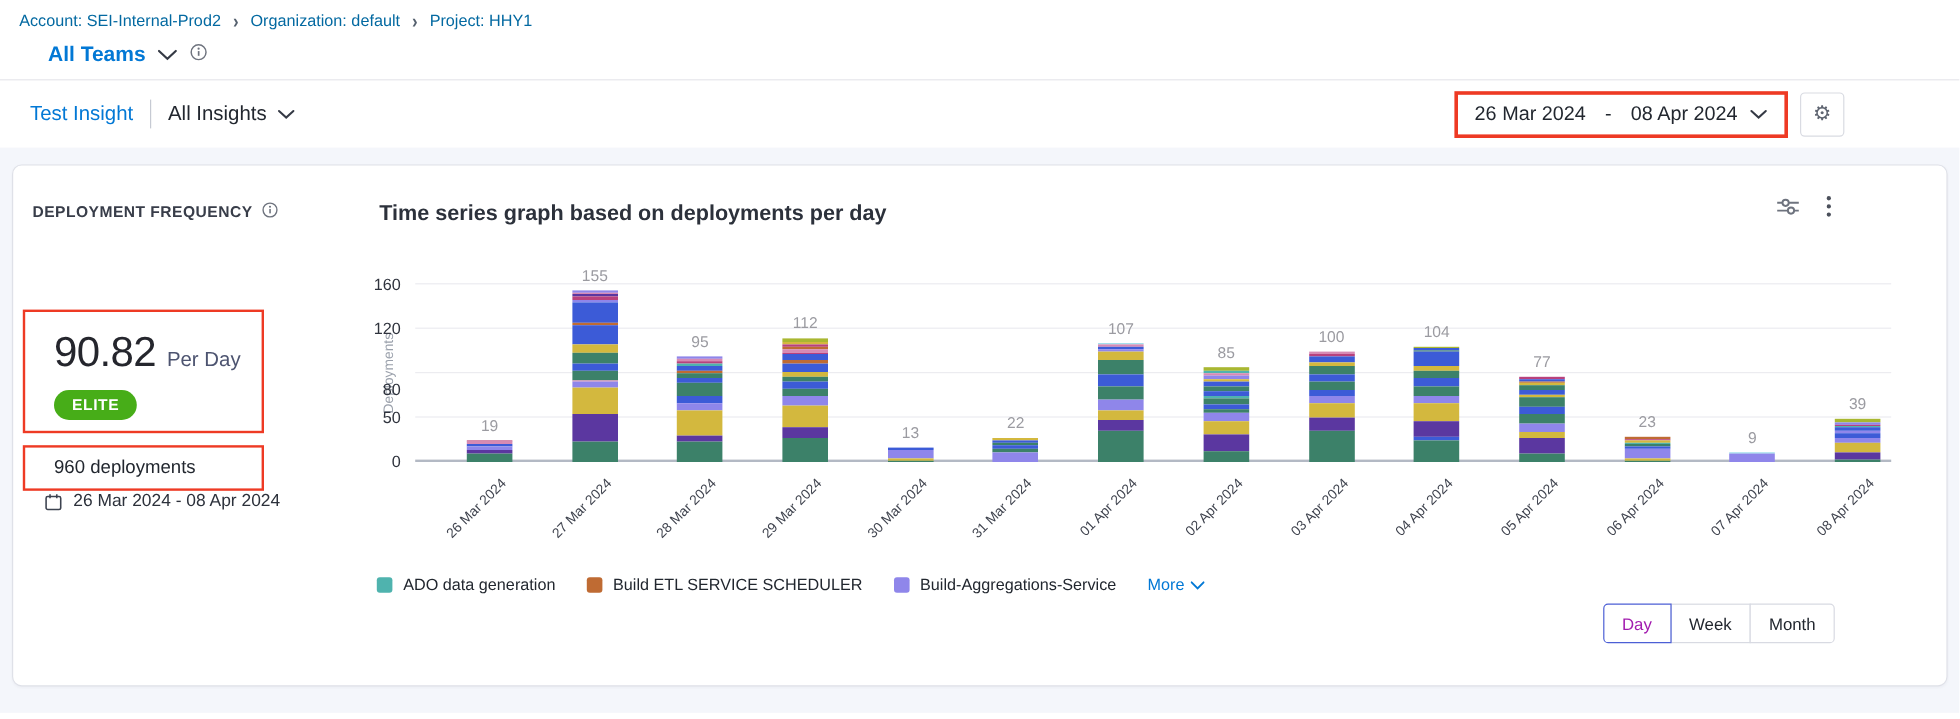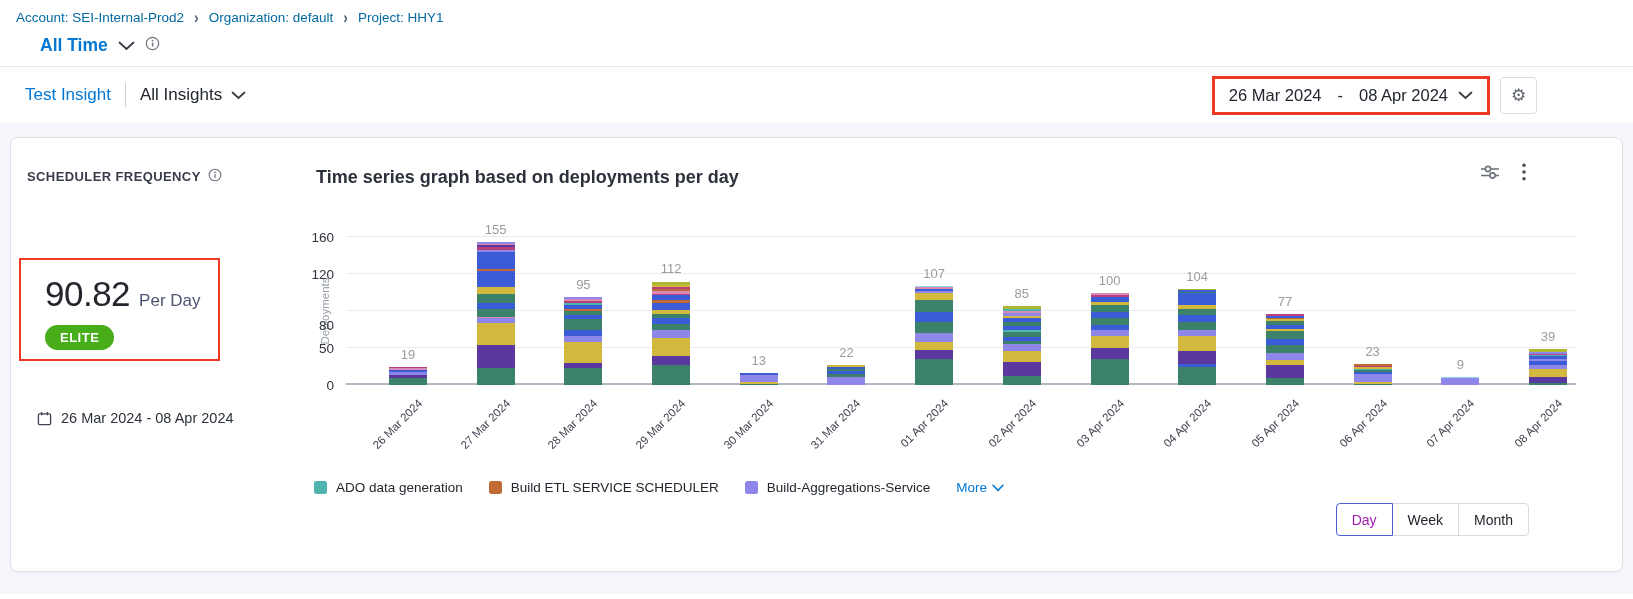--- a/index.html
+++ b/index.html
@@ -85,21 +85,21 @@
 
 <div class="breadcrumb-row">
   <span class="crumb">Account: SEI-Internal-Prod2</span>
   <span class="crumb-sep">›</span>
   <span class="crumb">Organization: default</span>
   <span class="crumb-sep">›</span>
   <span class="crumb">Project: HHY1</span>
 </div>
 
 <div class="teams-row">
-  <span class="teams-label">All Time</span>
+  <span class="teams-label">All Teams</span>
   <span class="chev">
     <svg width="17" height="10" viewBox="0 0 17 10">
         <path d="M1.5 1.5 L8.5 8 L15.5 1.5" stroke="#353a45" stroke-width="1.8" fill="none" stroke-linecap="round"></path>
       </svg>
   </span>
   <span>
     <svg width="15" height="15" viewBox="0 0 16 16">
         <circle cx="8" cy="8" r="6.6" stroke="#6e737e" stroke-width="1.3" fill="none"></circle>
         <rect x="7.3" y="7" width="1.5" height="4.2" fill="#6e737e"></rect>
         <circle cx="8" cy="4.9" r="1" fill="#6e737e"></circle>
@@ -128,21 +128,21 @@
     <span class="gear-btn">
       <span>⚙</span>
     </span>
   </span>
 </div>
 
 <div class="content">
   <div class="card">
 
     <div class="widget-title">
-      <span>SCHEDULER FREQUENCY</span>
+      <span>DEPLOYMENT FREQUENCY</span>
       <span>
         <svg width="14" height="14" viewBox="0 0 16 16">
             <circle cx="8" cy="8" r="6.6" stroke="#6e737e" stroke-width="1.3" fill="none"></circle>
             <rect x="7.3" y="7" width="1.5" height="4.2" fill="#6e737e"></rect>
             <circle cx="8" cy="4.9" r="1" fill="#6e737e"></circle>
           </svg>
       </span>
     </div>
 
     <div class="chart-title">Time series graph based on deployments per day</div>
@@ -166,20 +166,23 @@
     </div>
 
     <div class="metric-box">
       <div class="metric-line">
         <span class="metric-value">90.82</span>
         <span class="metric-unit">Per Day</span>
       </div>
       <span class="elite-badge">ELITE</span>
     </div>
 
+    <div class="count-box">
+      <span>960 deployments</span>
+    </div>
 
     <div class="widget-daterange">
       <span class="cal-icon">
         <svg width="15" height="15" viewBox="0 0 16 16">
             <rect x="1.5" y="3" width="13" height="11.5" rx="1.5" stroke="#3d4350" stroke-width="1.4" fill="none"></rect>
             <line x1="5" y1="1" x2="5" y2="4.5" stroke="#3d4350" stroke-width="1.4"></line>
             <line x1="11" y1="1" x2="11" y2="4.5" stroke="#3d4350" stroke-width="1.4"></line>
           </svg>
       </span>
       <span>26 Mar 2024 - 08 Apr 2024</span>

